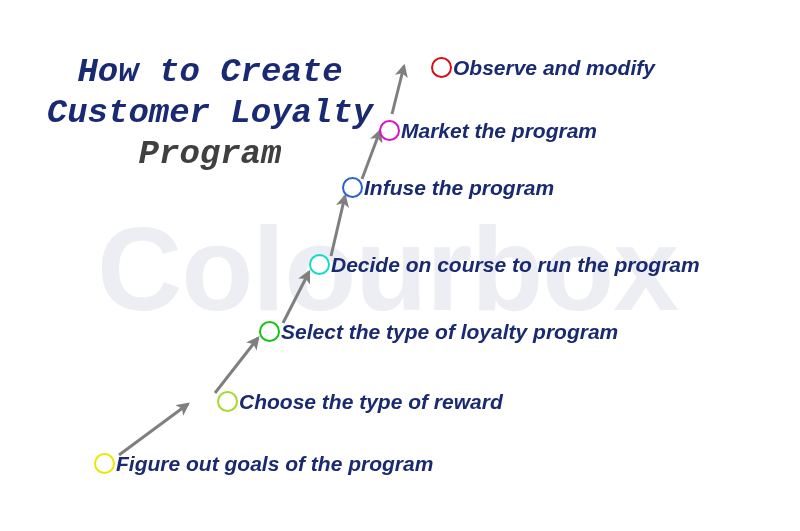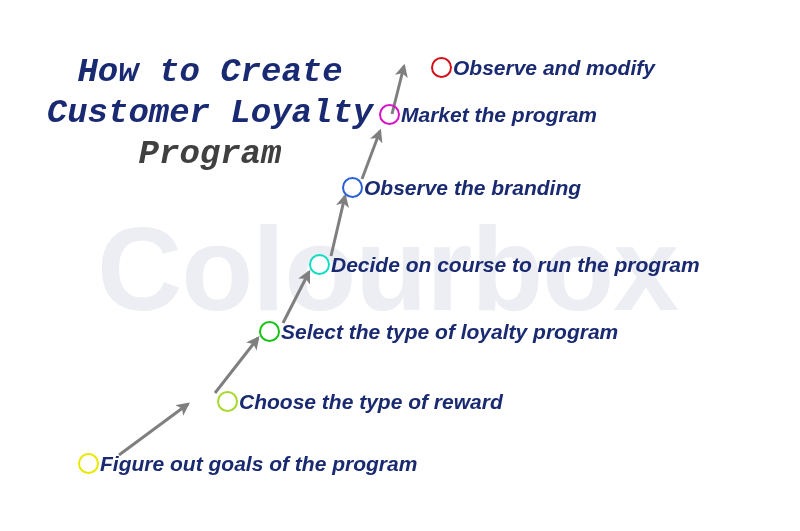--- a/index.html
+++ b/index.html
@@ -109,21 +109,21 @@
         </marker>
       </defs>
       <line x1="119" y1="455" x2="188" y2="404" stroke="#7f7f7f" stroke-width="3" marker-end="url(#arrowhead)"></line>
       <line x1="215" y1="393" x2="258" y2="338" stroke="#7f7f7f" stroke-width="3" marker-end="url(#arrowhead)"></line>
       <line x1="283" y1="323" x2="309" y2="272" stroke="#7f7f7f" stroke-width="3" marker-end="url(#arrowhead)"></line>
       <line x1="331" y1="256" x2="345" y2="196" stroke="#7f7f7f" stroke-width="3" marker-end="url(#arrowhead)"></line>
       <line x1="362" y1="179" x2="380" y2="131" stroke="#7f7f7f" stroke-width="3" marker-end="url(#arrowhead)"></line>
       <line x1="392" y1="114" x2="404" y2="66" stroke="#7f7f7f" stroke-width="3" marker-end="url(#arrowhead)"></line>
     </svg>
 
-  <div class="step" style="left: 78px; top: 453px;">
+  <div class="step" style="left: 94px; top: 453px;">
     <span class="step-node" style="border-color: rgb(232, 232, 0);"></span>
     <span class="step-label" style="color: rgb(26, 42, 112);">Figure out goals of the program</span>
   </div>
 
   <div class="step" style="left: 189px; top: 391px; padding-left: 28px;">
     <span class="step-node" style="border-color: rgb(166, 217, 42);"></span>
     <span class="step-label" style="color: rgb(26, 42, 112);">Choose the type of reward</span>
   </div>
 
   <div class="step" style="left: 259px; top: 321px;">
@@ -131,24 +131,24 @@
     <span class="step-label" style="color: rgb(26, 42, 112);">Select the type of loyalty program</span>
   </div>
 
   <div class="step" style="left: 309px; top: 254px;">
     <span class="step-node" style="border-color: rgb(19, 221, 196);"></span>
     <span class="step-label" style="color: rgb(26, 42, 112); text-align: right;">Decide on course to run the program</span>
   </div>
 
   <div class="step" style="left: 342px; top: 177px;">
     <span class="step-node" style="border-color: rgb(42, 95, 214);"></span>
-    <span class="step-label" style="color: rgb(26, 42, 112);">Observe the branding</span>
+    <span class="step-label" style="color: rgb(26, 42, 112);">Infuse the program</span>
   </div>
 
-  <div class="step" style="left: 379px; top: 104px;">
+  <div class="step" style="left: 379px; top: 120px;">
     <span class="step-node" style="border-color: rgb(214, 19, 198);"></span>
     <span class="step-label" style="color: rgb(26, 42, 112);">Market the program</span>
   </div>
 
   <div class="step" style="left: 399px; top: 57px; margin-left: 32px;">
     <span class="step-node" style="border-color: rgb(212, 15, 24);"></span>
     <span class="step-label" style="color: rgb(26, 42, 112);">Observe and modify</span>
   </div>
 
 </div>

